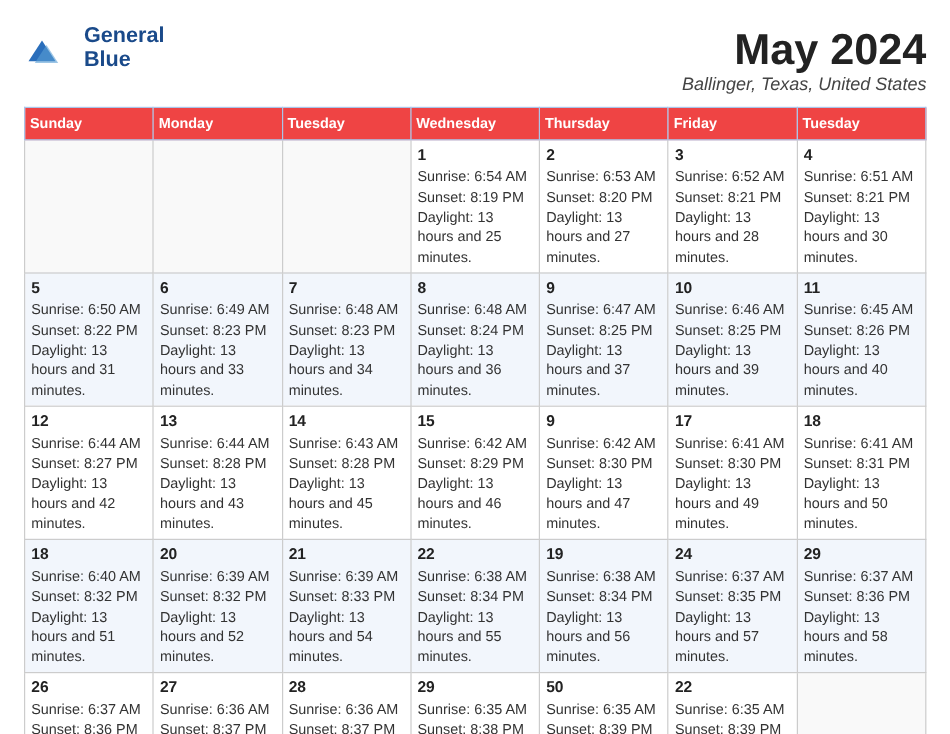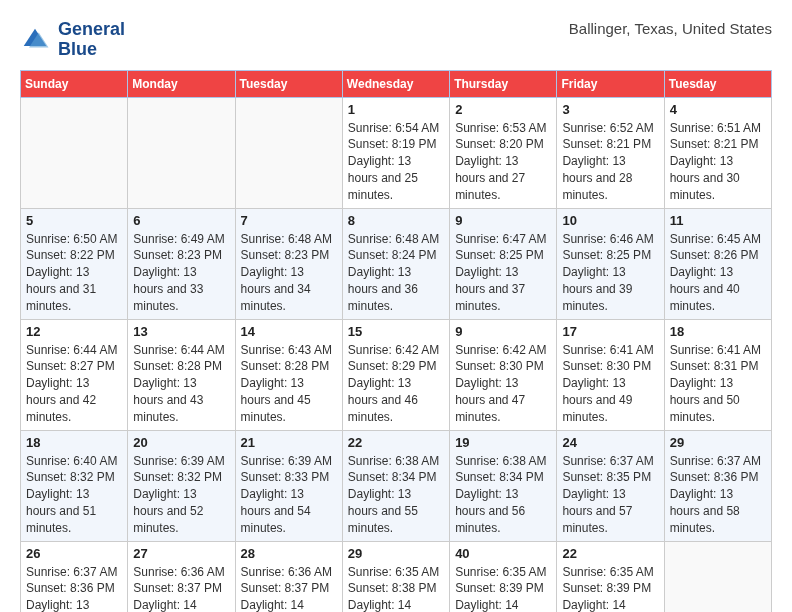--- a/index.html
+++ b/index.html
@@ -11,22 +11,22 @@
       padding: 20px;
     }
     .header {
       display: flex;
       justify-content: space-between;
       align-items: flex-start;
       margin-bottom: 10px;
     }
     .logo {
       display: flex;
-      align-items: center;
-      gap: 8px;
+      align-items: flex-end;
+      gap: 20px;
     }
     .logo-text {
       font-size: 18px;
       font-weight: bold;
       color: #1a4a8a;
       line-height: 1.1;
     }
     .logo-icon {
       width: 30px;
       height: 30px;
@@ -35,20 +35,21 @@
       text-align: right;
     }
     .month-year {
       font-size: 36px;
       font-weight: bold;
       color: #222;
     }
     .location {
       font-size: 15px;
       color: #444;
+      font-style: italic;
     }
     table {
       width: 100%;
       border-collapse: collapse;
       table-layout: fixed;
     }
     thead tr th {
       background-color: #ef4444;
       color: #fff;
       font-size: 12px;
@@ -91,20 +92,21 @@
     <svg class="logo-icon" viewBox="0 0 40 40" xmlns="http://www.w3.org/2000/svg">
       <polygon points="20,5 35,28 5,28" fill="#2a6ebb"></polygon>
       <polygon points="25,10 38,30 12,30" fill="#5a9fd4" opacity="0.6"></polygon>
     </svg>
     <div class="logo-text">
       <div>General</div>
       <div>Blue</div>
     </div>
   </div>
   <div class="title-block">
+    <div class="month-year">May 2024</div>
     <div class="location">Ballinger, Texas, United States</div>
   </div>
 </div>
 
 <table>
   <thead>
     <tr id="weekday-header">
         <th>Sunday</th>
         <th>Monday</th>
         <th>Tuesday</th>
@@ -237,21 +239,21 @@
         </td>
         <td>
           <div class="day-num">28</div>
           <div class="day-detail">Sunrise: 6:36 AM<br>Sunset: 8:37 PM<br>Daylight: 14 hours and 1 minute.</div>
         </td>
         <td>
           <div class="day-num">29</div>
           <div class="day-detail">Sunrise: 6:35 AM<br>Sunset: 8:38 PM<br>Daylight: 14 hours and 2 minutes.</div>
         </td>
         <td>
-          <div class="day-num">40</div>
+          <div class="day-num">50</div>
           <div class="day-detail">Sunrise: 6:35 AM<br>Sunset: 8:39 PM<br>Daylight: 14 hours and 3 minutes.</div>
         </td>
         <td>
           <div class="day-num">22</div>
           <div class="day-detail">Sunrise: 6:35 AM<br>Sunset: 8:39 PM<br>Daylight: 14 hours and 4 minutes.</div>
         </td>
         <td class="empty-cell"></td>
       </tr>
     </tbody>
 </table>

